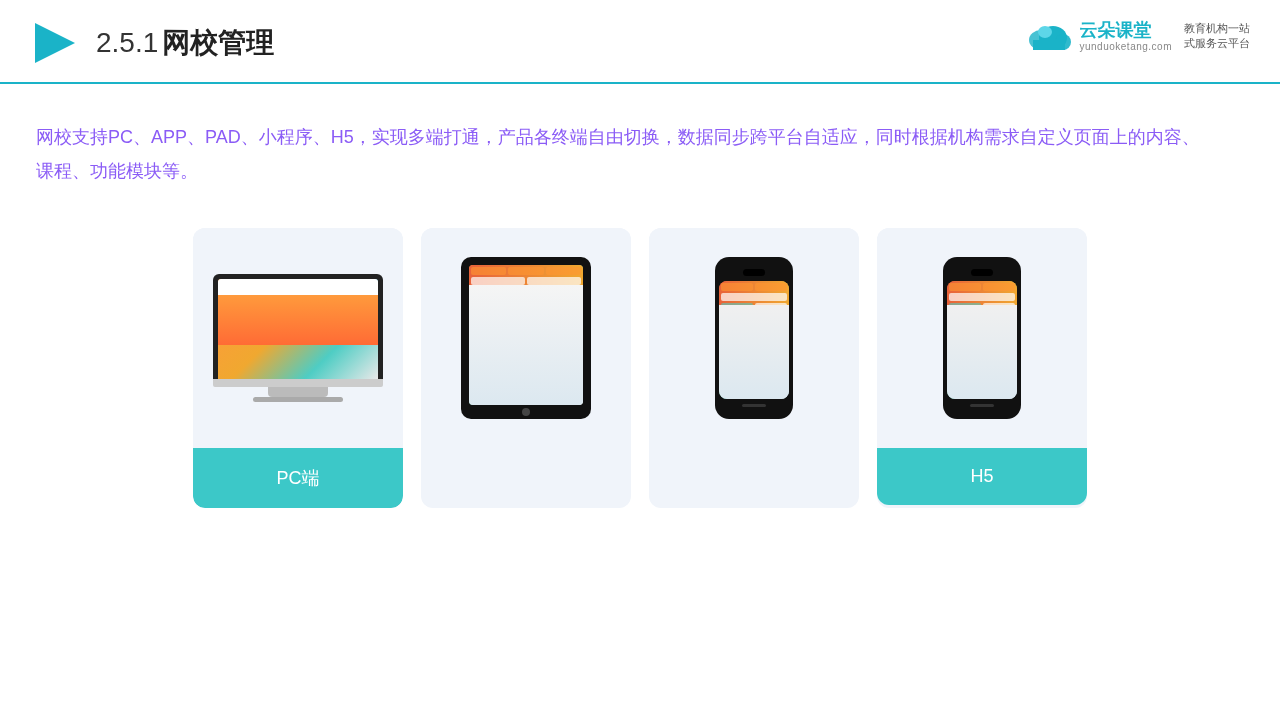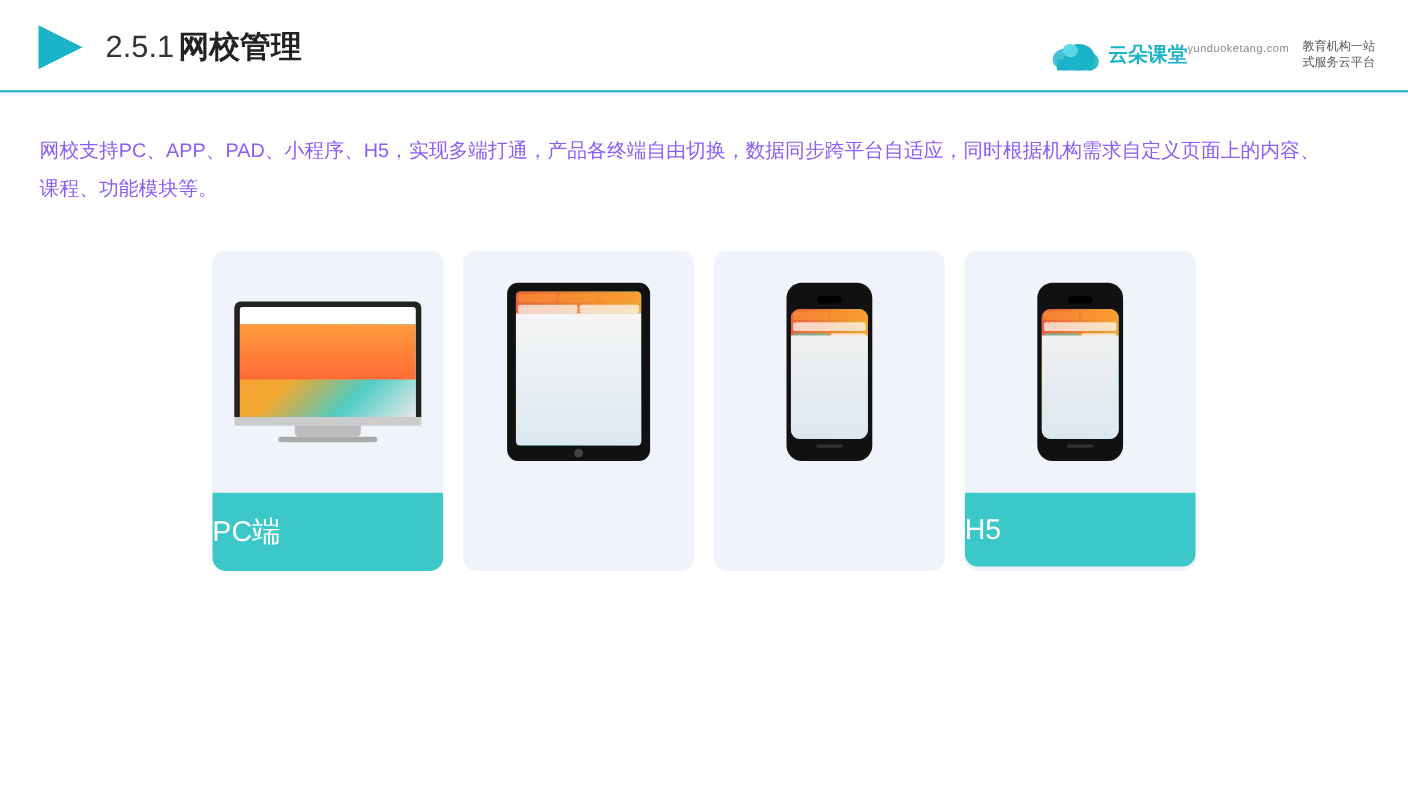--- a/index.html
+++ b/index.html
@@ -7,21 +7,21 @@
       width: 1280px;
       height: 720px;
       background: #ffffff;
       font-family: 'Microsoft YaHei', 'PingFang SC', sans-serif;
       overflow: hidden;
     }
 
     
     .header {
       display: flex;
-      align-items: flex-end;
+      align-items: flex-start;
       justify-content: space-between;
       padding: 18px 30px 14px 30px;
       border-bottom: 2px solid #1ab3c8;
     }
     .header-left {
       display: flex;
       align-items: center;
       gap: 16px;
     }
     .logo-arrow {
@@ -47,21 +47,21 @@
       display: flex;
       align-items: center;
       gap: 8px;
     }
     .cloud-icon {
       width: 46px;
       height: 36px;
     }
     .brand-text-block {
       display: flex;
-      flex-direction: row;
+      flex-direction: column;
     }
     .brand-name {
       font-size: 18px;
       font-weight: 700;
       color: #1ab3c8;
       line-height: 1.2;
     }
     .brand-url {
       font-size: 10px;
       color: #888;
@@ -104,23 +104,23 @@
       display: flex;
       align-items: center;
       justify-content: center;
       padding: 16px;
       background: #f0f4fa;
     }
 
     .device-label {
       background: #3cc8c8;
       color: #fff;
-      font-size: 26px;
+      font-size: 18px;
       font-weight: 500;
-      text-align: left;
+      text-align: center;
       padding: 18px 0;
       border-radius: 0 0 12px 12px;
     }
 
     
     .pc-mockup {
       position: relative;
       width: 170px;
     }
     .pc-screen-outer {

